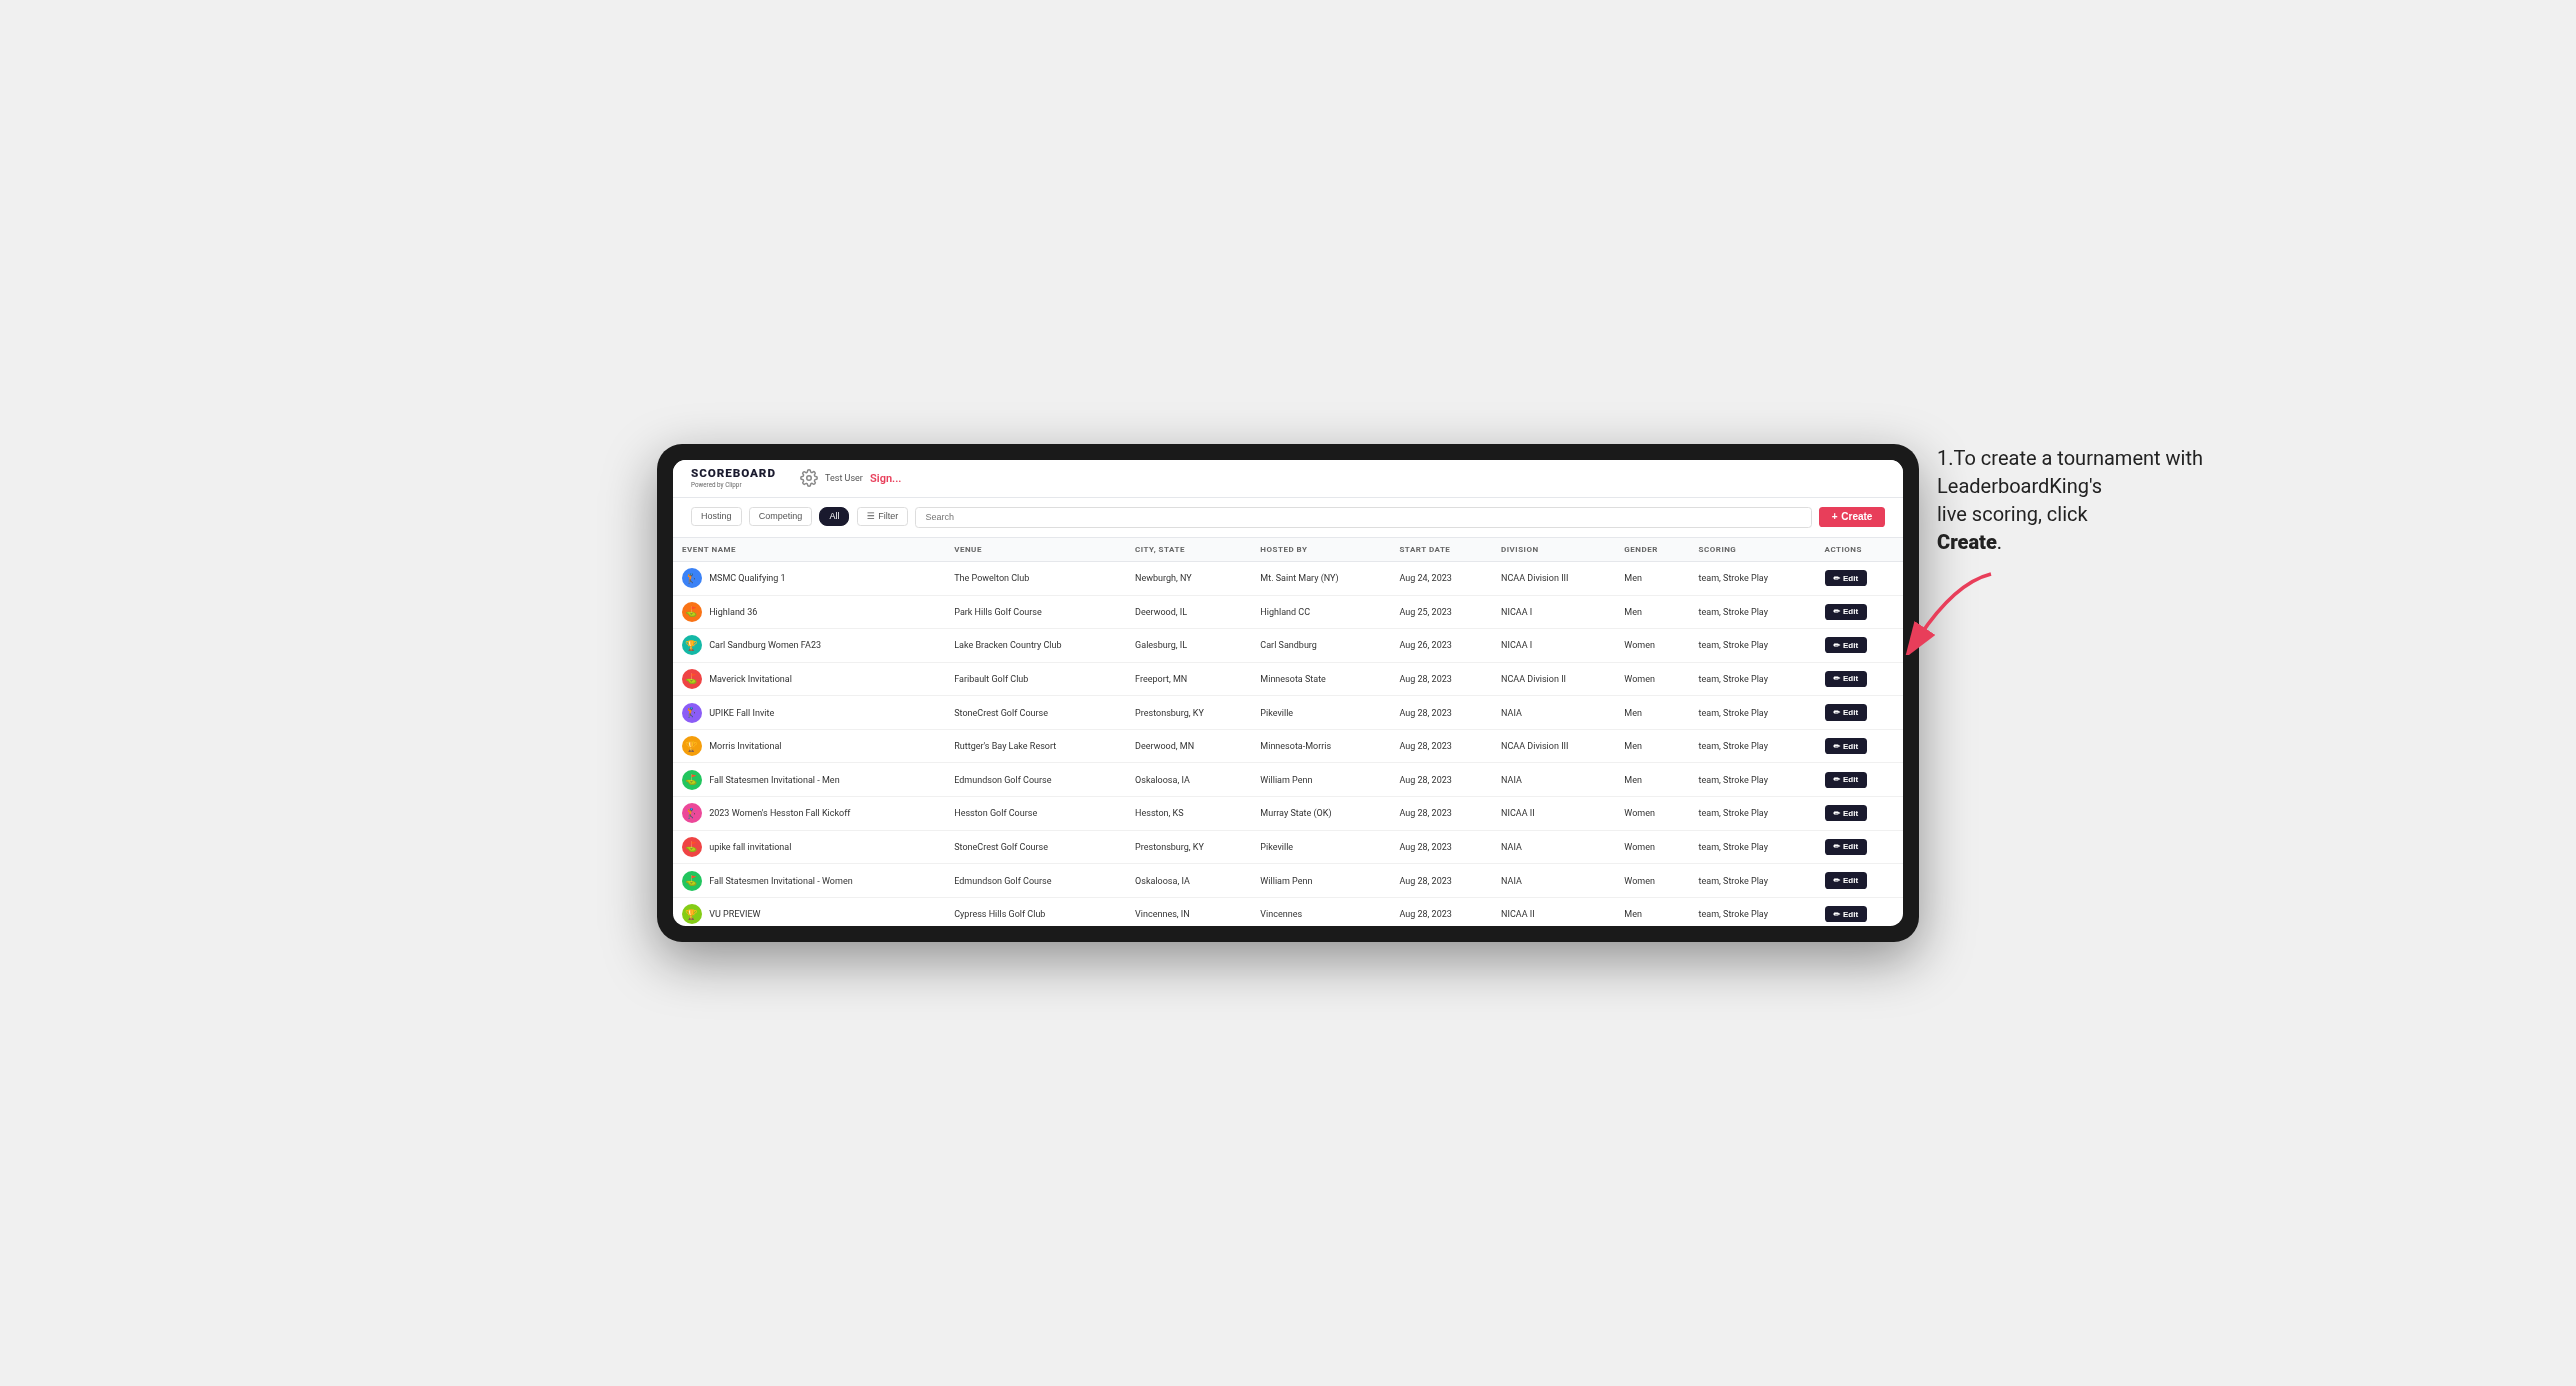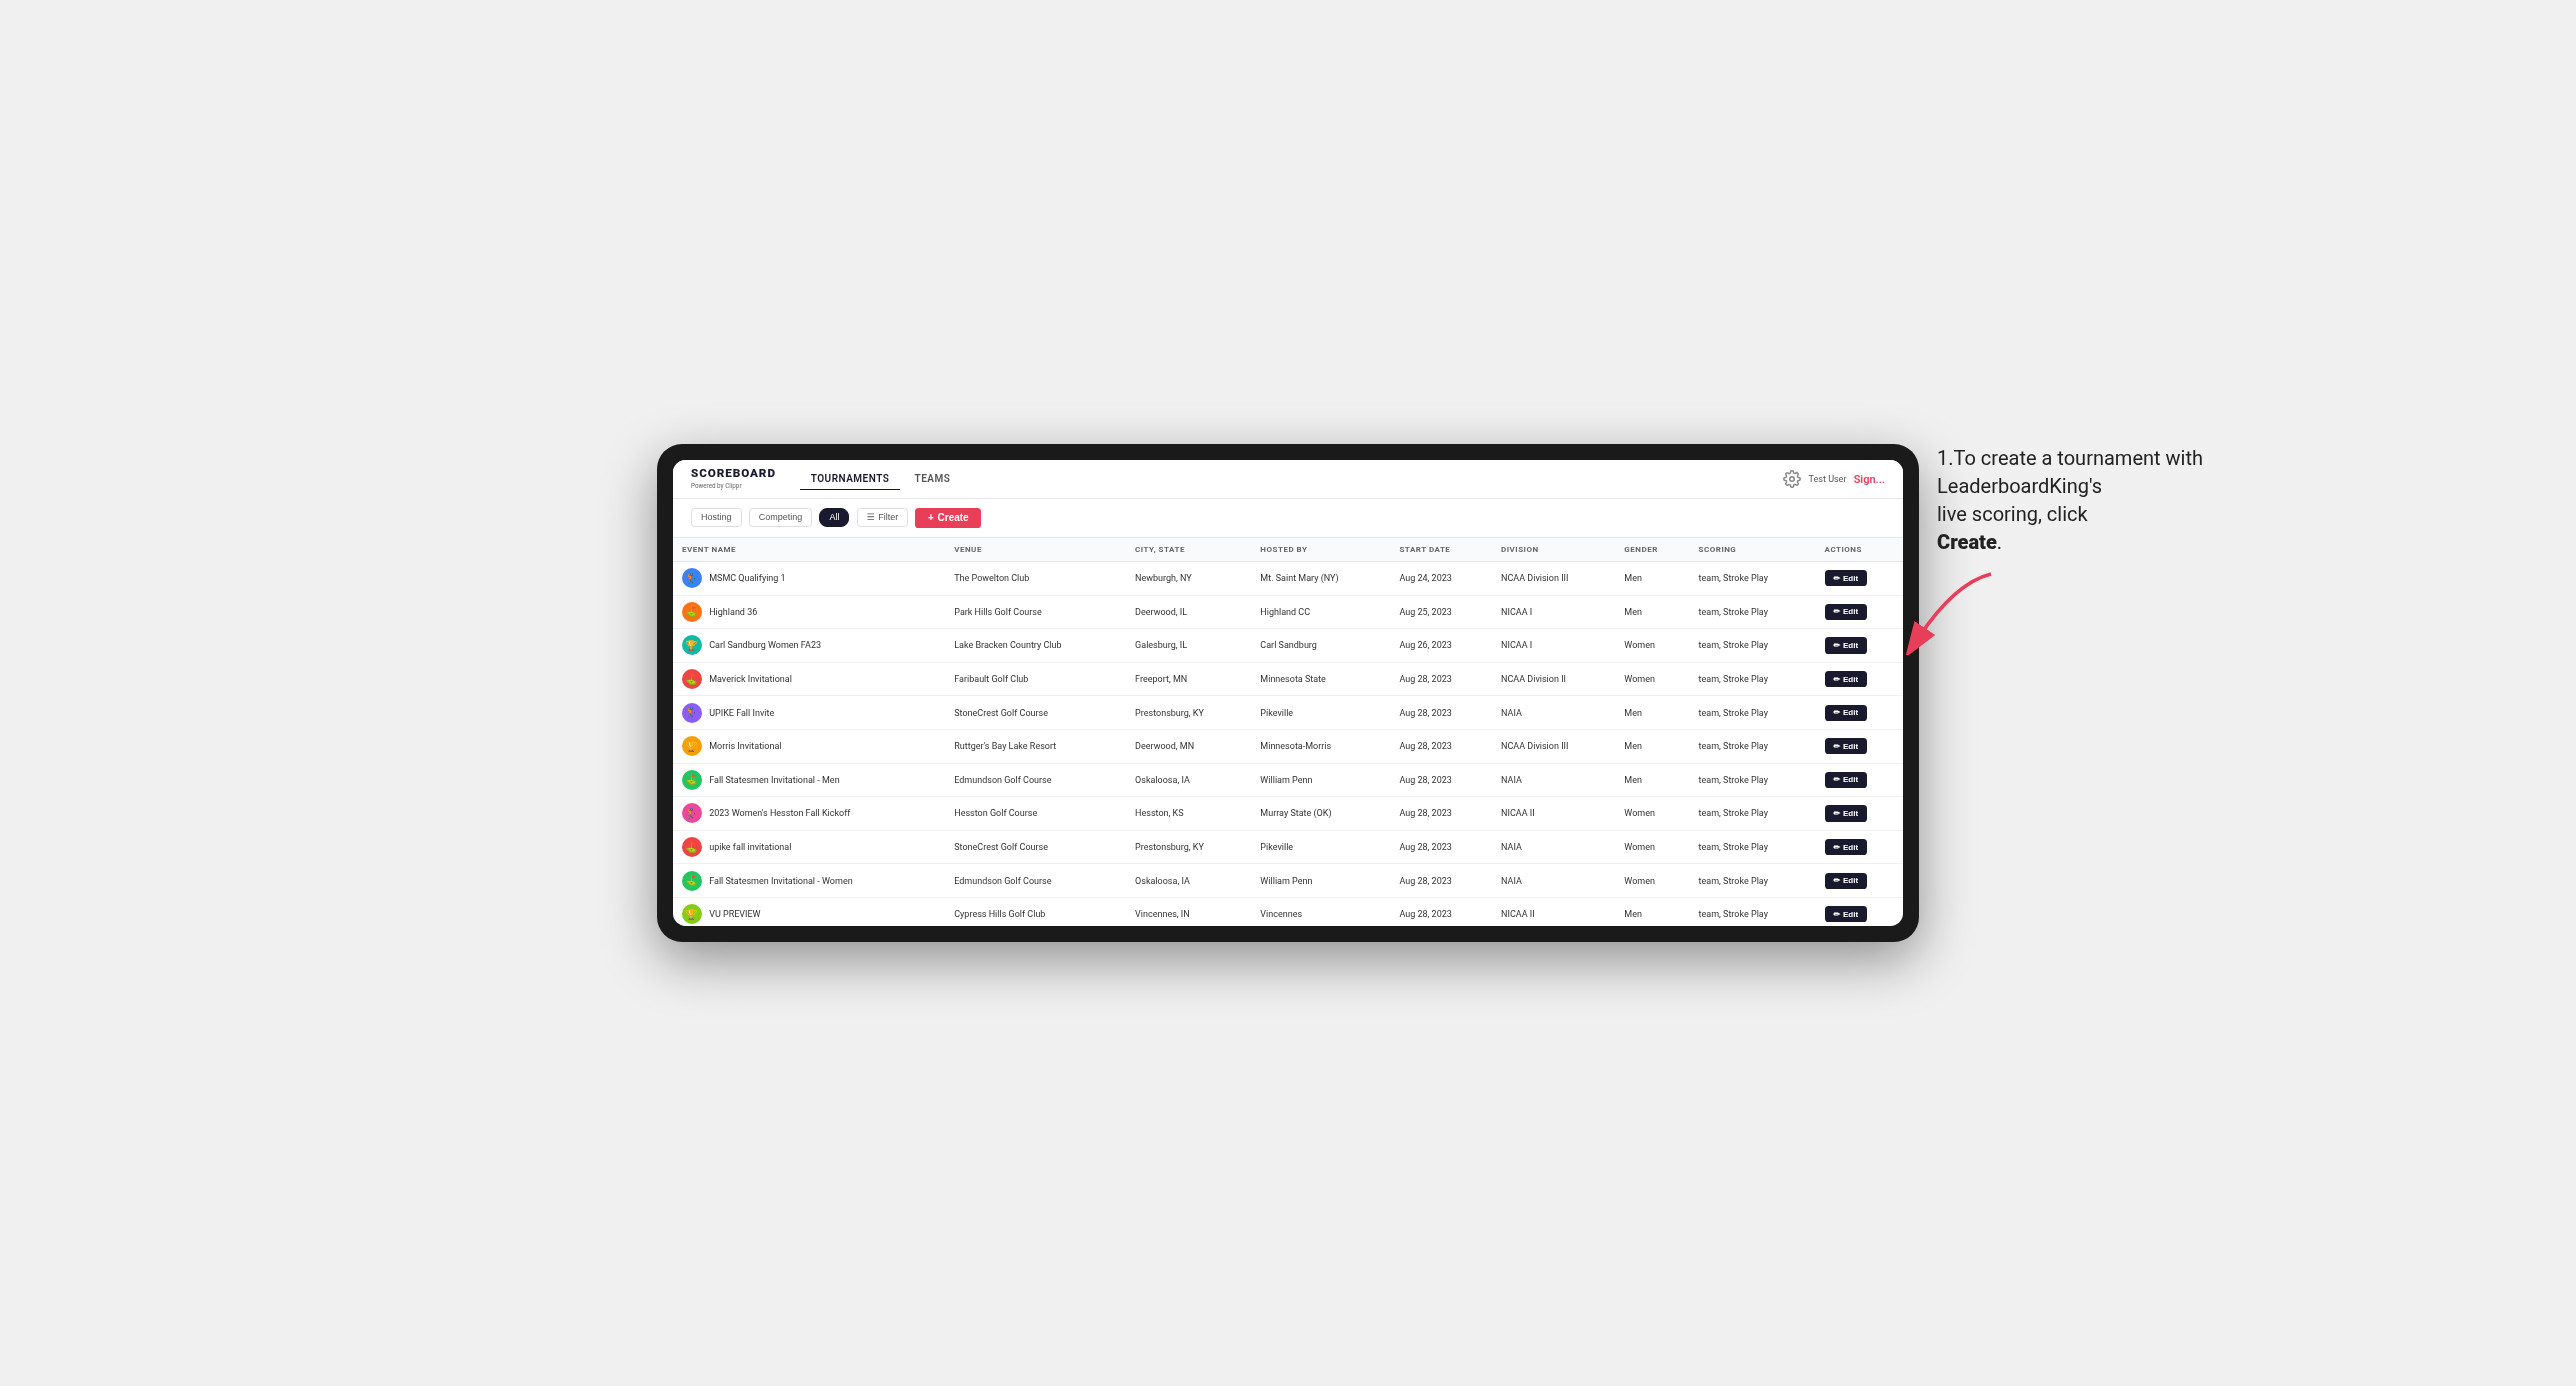--- a/index.html
+++ b/index.html
@@ -283,44 +283,43 @@
 
   <div class="tablet-frame">
     <div class="tablet-inner">
 
       <div class="app-header">
         <div class="logo-area">
           <span class="logo-text">SCOREBOARD</span>
           <span class="logo-sub">Powered by Clippr</span>
         </div>
 
-        <div class="nav-tabs">
-          <div class="nav-tab active">TOURNAMENTS</div>
-          <div class="nav-tab">TEAMS</div>
-        </div>
 
         <div class="header-right">
           <svg class="gear-icon" viewBox="0 0 24 24" fill="none" stroke="currentColor" stroke-width="2">
             <circle cx="12" cy="12" r="3"></circle>
             <path d="M19.4 15a1.65 1.65 0 0 0 .33 1.82l.06.06a2 2 0 0 1-2.83 2.83l-.06-.06a1.65 1.65 0 0 0-1.82-.33 1.65 1.65 0 0 0-1 1.51V21a2 2 0 0 1-4 0v-.09A1.65 1.65 0 0 0 9 19.4a1.65 1.65 0 0 0-1.82.33l-.06.06a2 2 0 0 1-2.83-2.83l.06-.06A1.65 1.65 0 0 0 4.68 15a1.65 1.65 0 0 0-1.51-1H3a2 2 0 0 1 0-4h.09A1.65 1.65 0 0 0 4.6 9a1.65 1.65 0 0 0-.33-1.82l-.06-.06a2 2 0 0 1 2.83-2.83l.06.06A1.65 1.65 0 0 0 9 4.68a1.65 1.65 0 0 0 1-1.51V3a2 2 0 0 1 4 0v.09a1.65 1.65 0 0 0 1 1.51 1.65 1.65 0 0 0 1.82-.33l.06-.06a2 2 0 0 1 2.83 2.83l-.06.06A1.65 1.65 0 0 0 19.4 9a1.65 1.65 0 0 0 1.51 1H21a2 2 0 0 1 0 4h-.09a1.65 1.65 0 0 0-1.51 1z"></path>
           </svg>
           <span class="user-text">Test User</span>
           <span class="sign-in-btn">Sign...</span>
         </div>
       </div>
 
       <div class="filter-bar">
         <button class="filter-btn">Hosting</button>
         <button class="filter-btn">Competing</button>
         <button class="filter-btn active">All</button>
         <button class="filter-icon-btn">
           <span>☰</span>
           <span>Filter</span>
         </button>
 
+        <div class="search-box">
+          <input class="search-input" type="text" placeholder="Search" style="">
+        </div>
 
         <button class="create-btn">
           <span>+</span>
           <span>Create</span>
         </button>
       </div>
 
       <div class="table-container">
         <table class="data-table">
           <thead>

